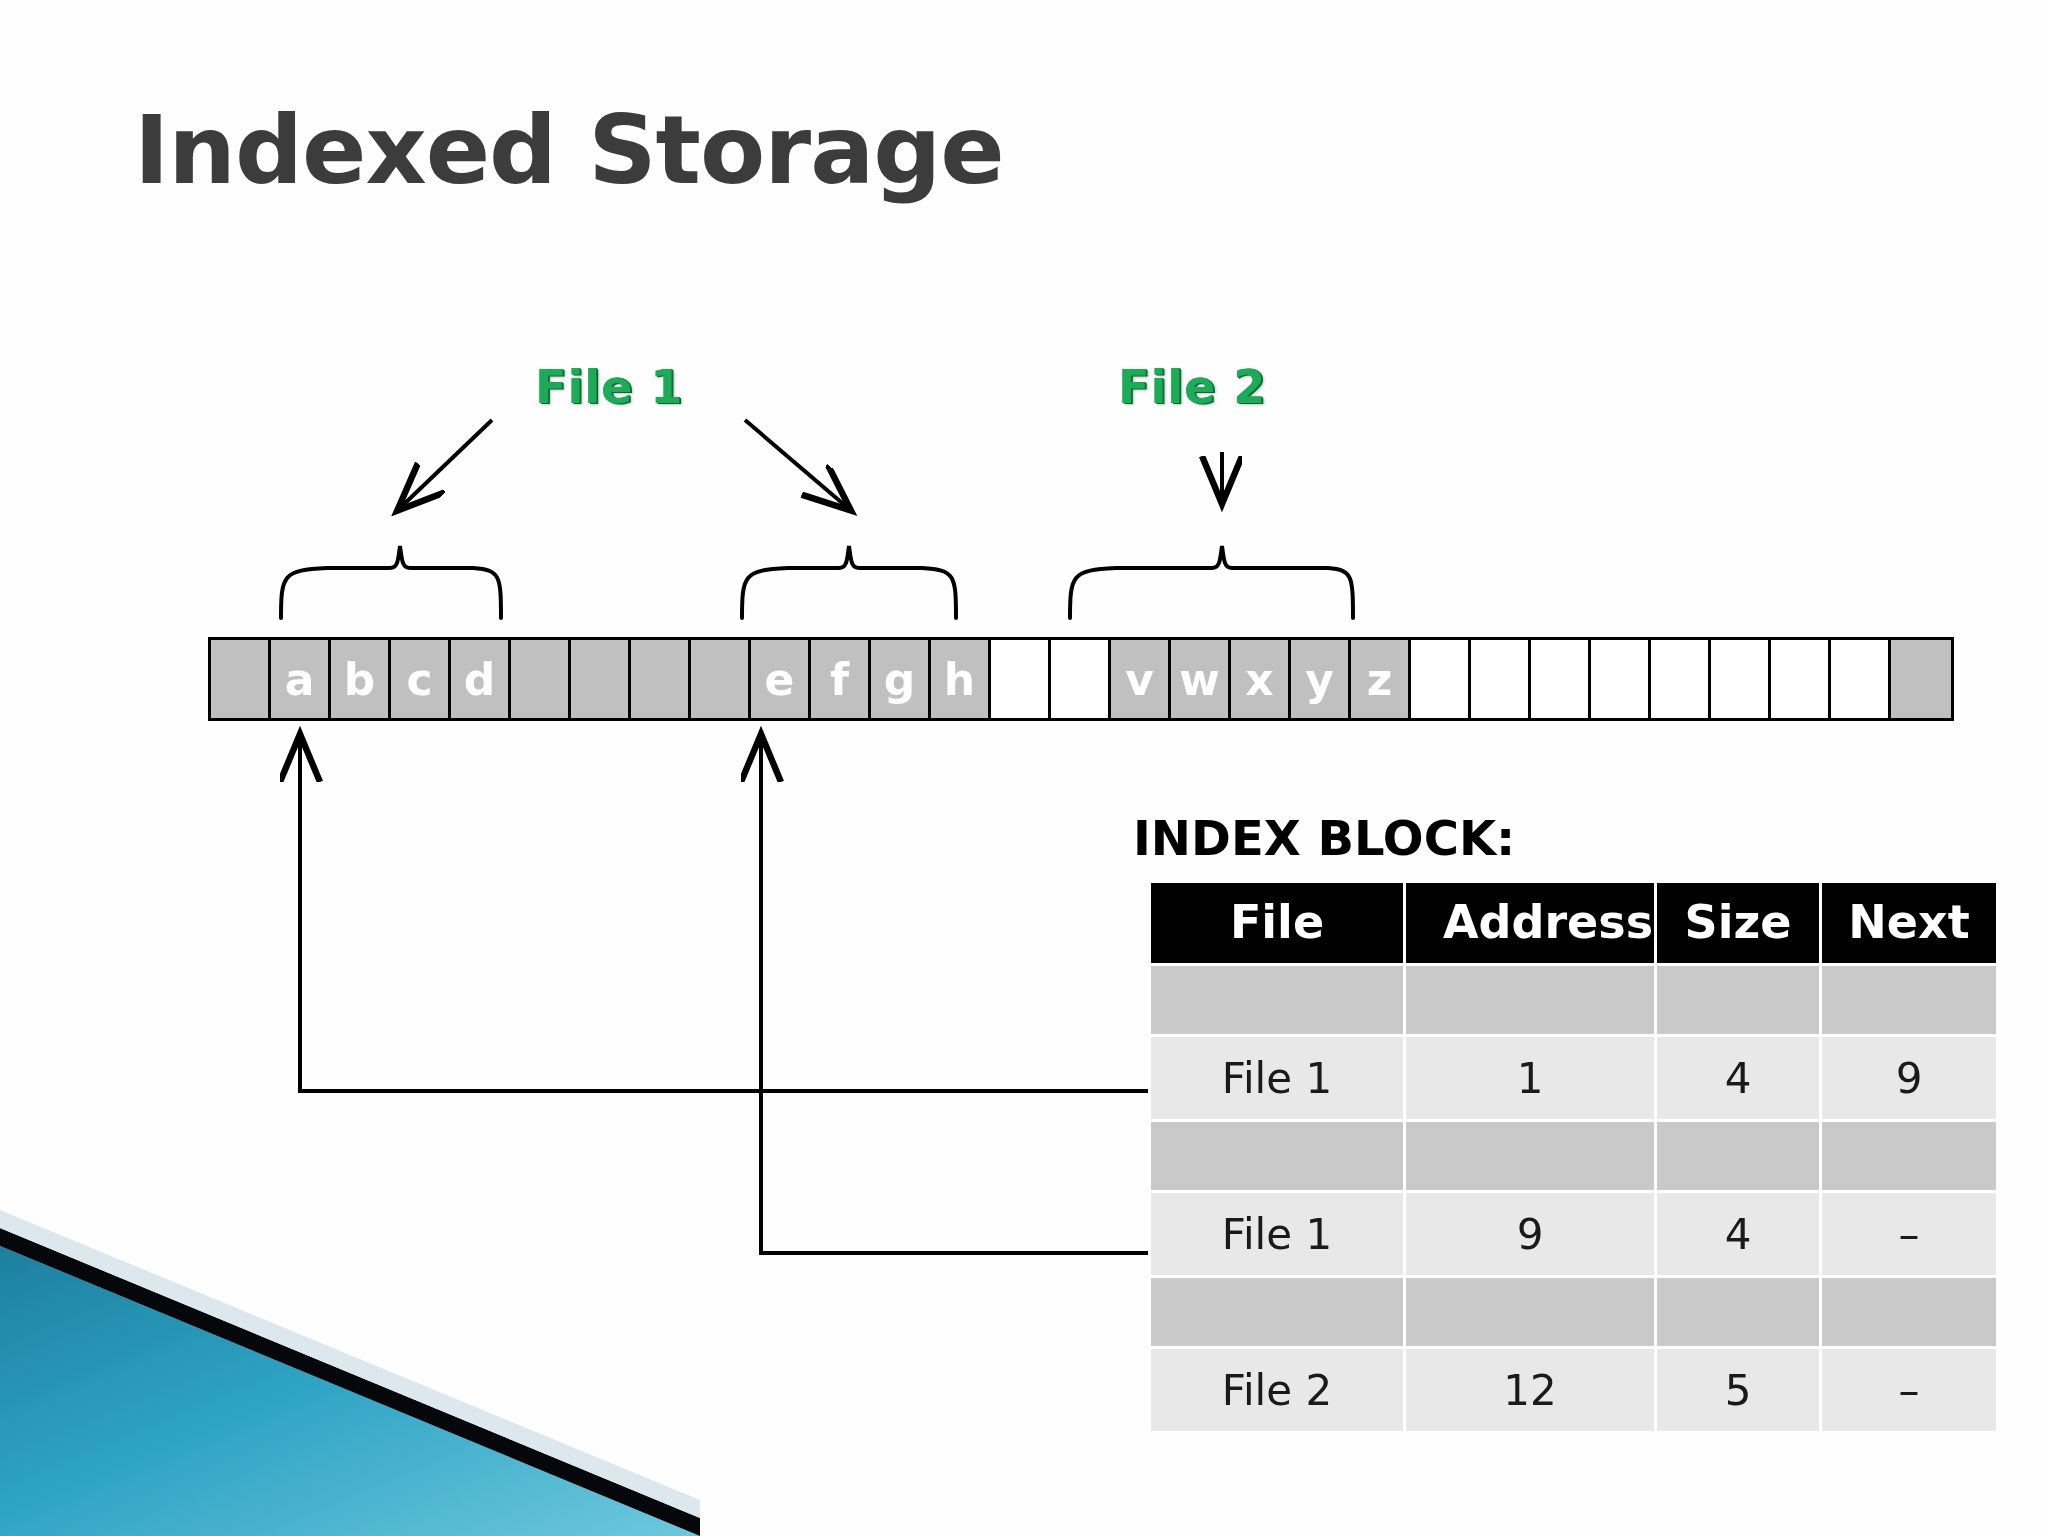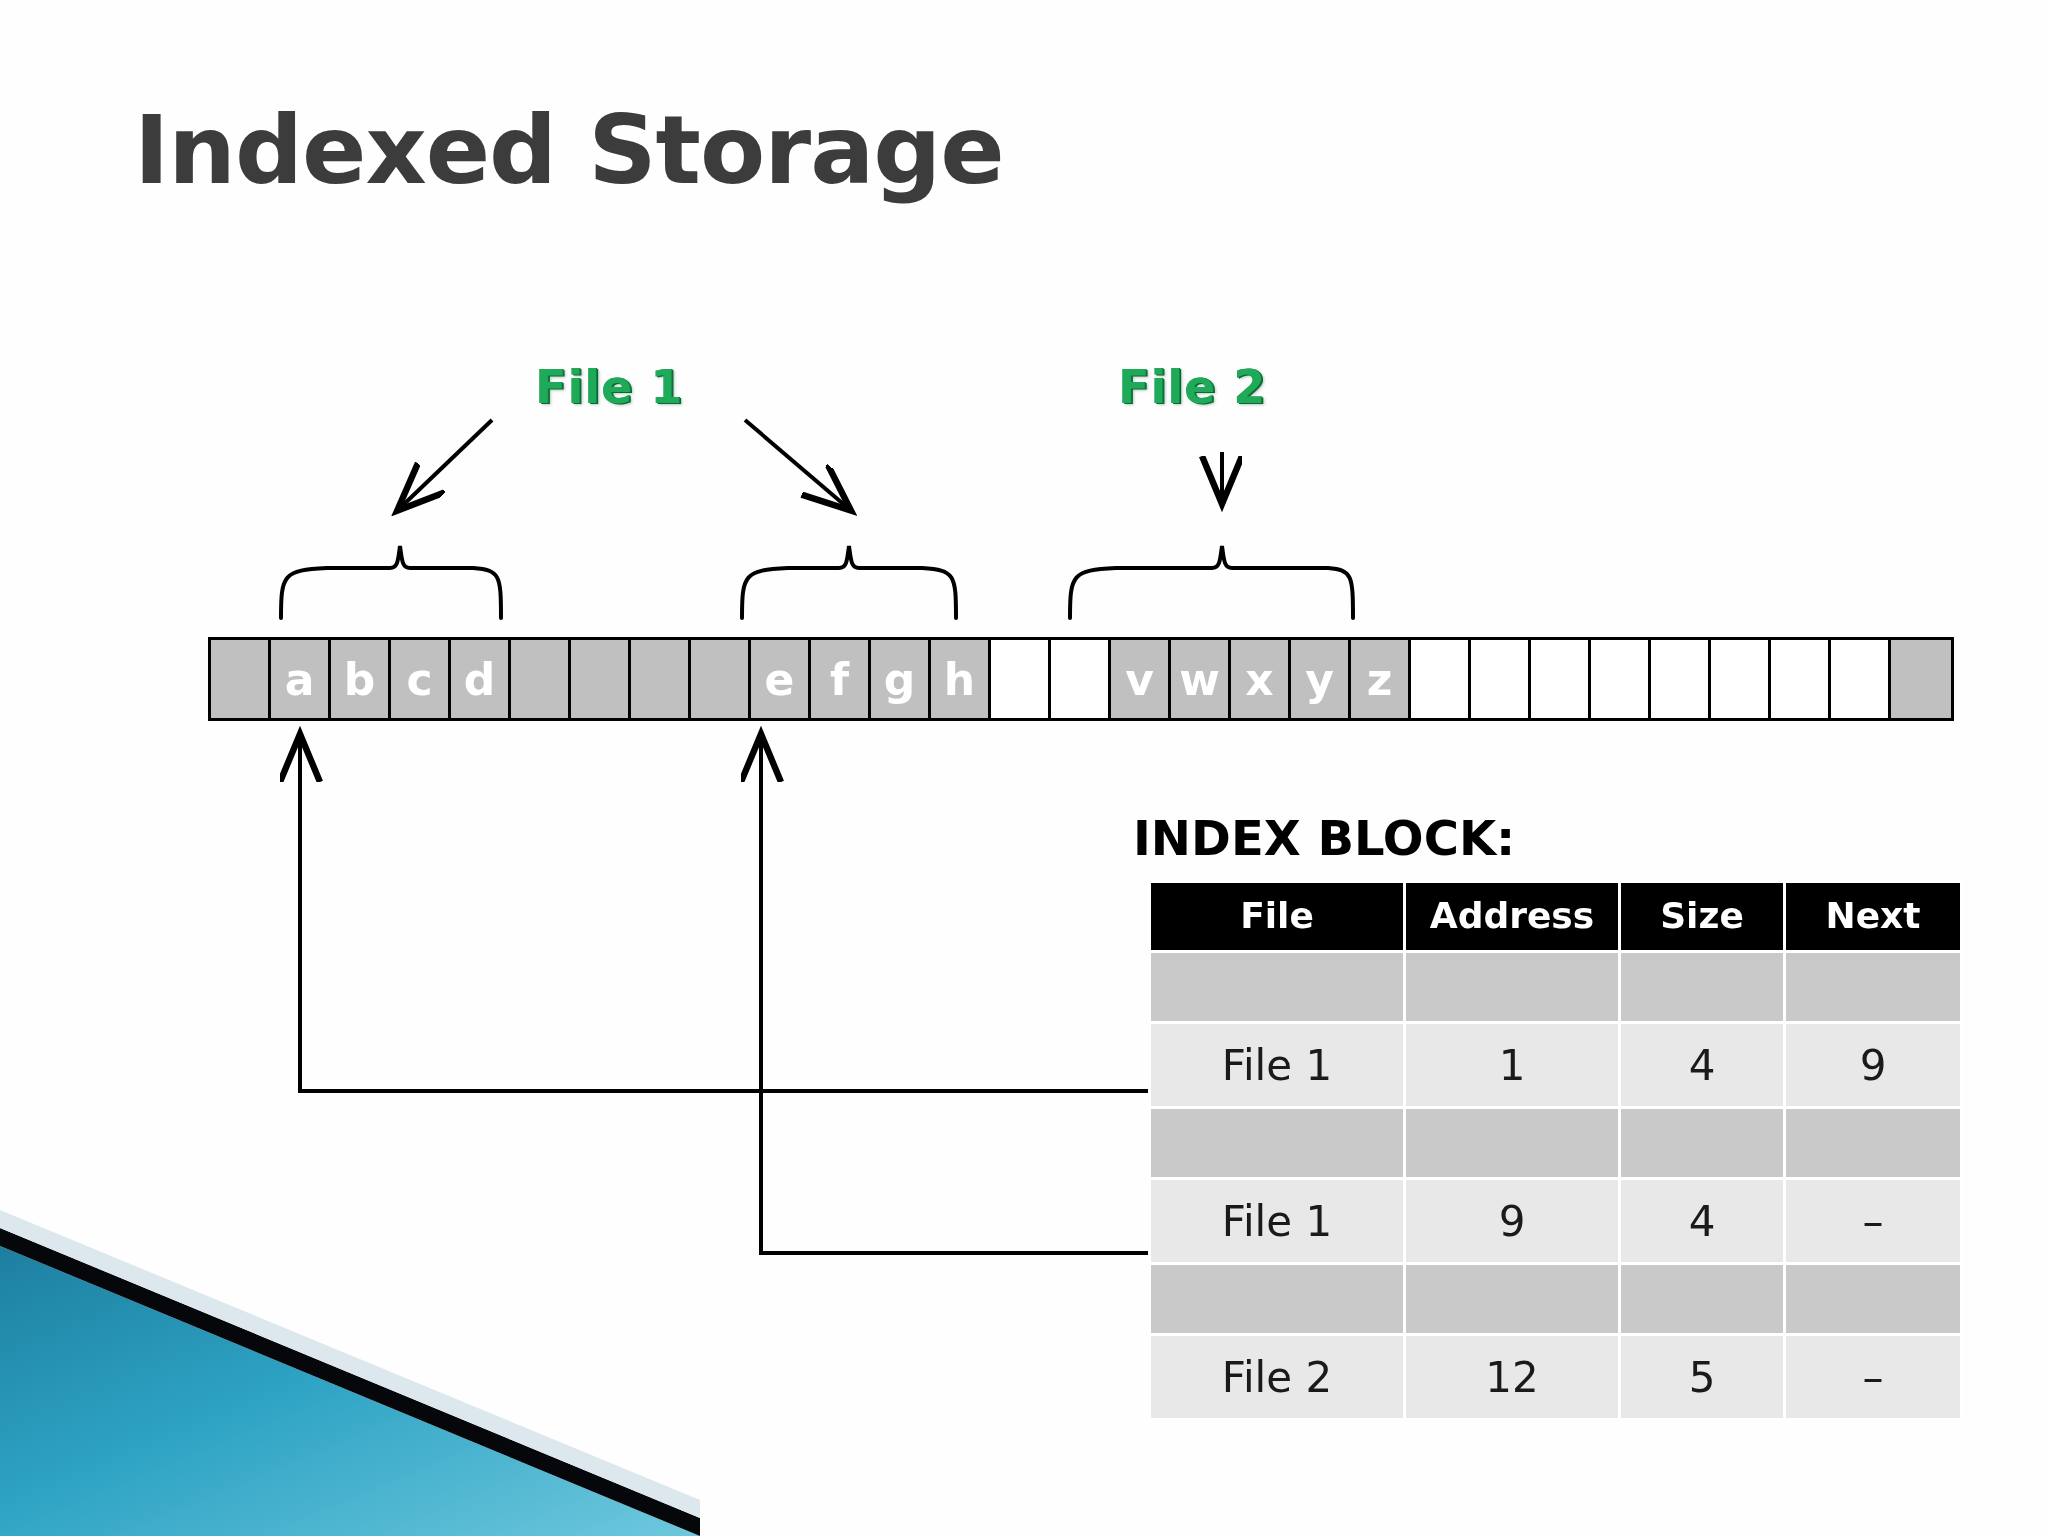--- a/index.html
+++ b/index.html
@@ -102,28 +102,28 @@
     position: absolute;
     left: 1148px;
     top: 880px;
     border-collapse: separate;
     border-spacing: 3px;
     background: #ffffff;
   }
   #index-table th {
     background: #000000;
     color: #ffffff;
-    font-size: 36px;
+    font-size: 46px;
     font-weight: bold;
     font-family: "DejaVu Sans", sans-serif;
     padding: 12px 0 14px 0;
     text-align: center;
   }
   #index-table th.col-file    { width: 252px; }
-  #index-table th.col-address { width: 212px; }
+  #index-table th.col-address { width: 212px; padding-left: 36px; }
   #index-table th.col-size    { width: 162px; }
   #index-table th.col-next    { width: 174px; }
   #index-table td {
     font-size: 42px;
     color: #1a1a1a;
     font-family: "DejaVu Sans", sans-serif;
     text-align: center;
     height: 82px;
     padding: 0;
   }

